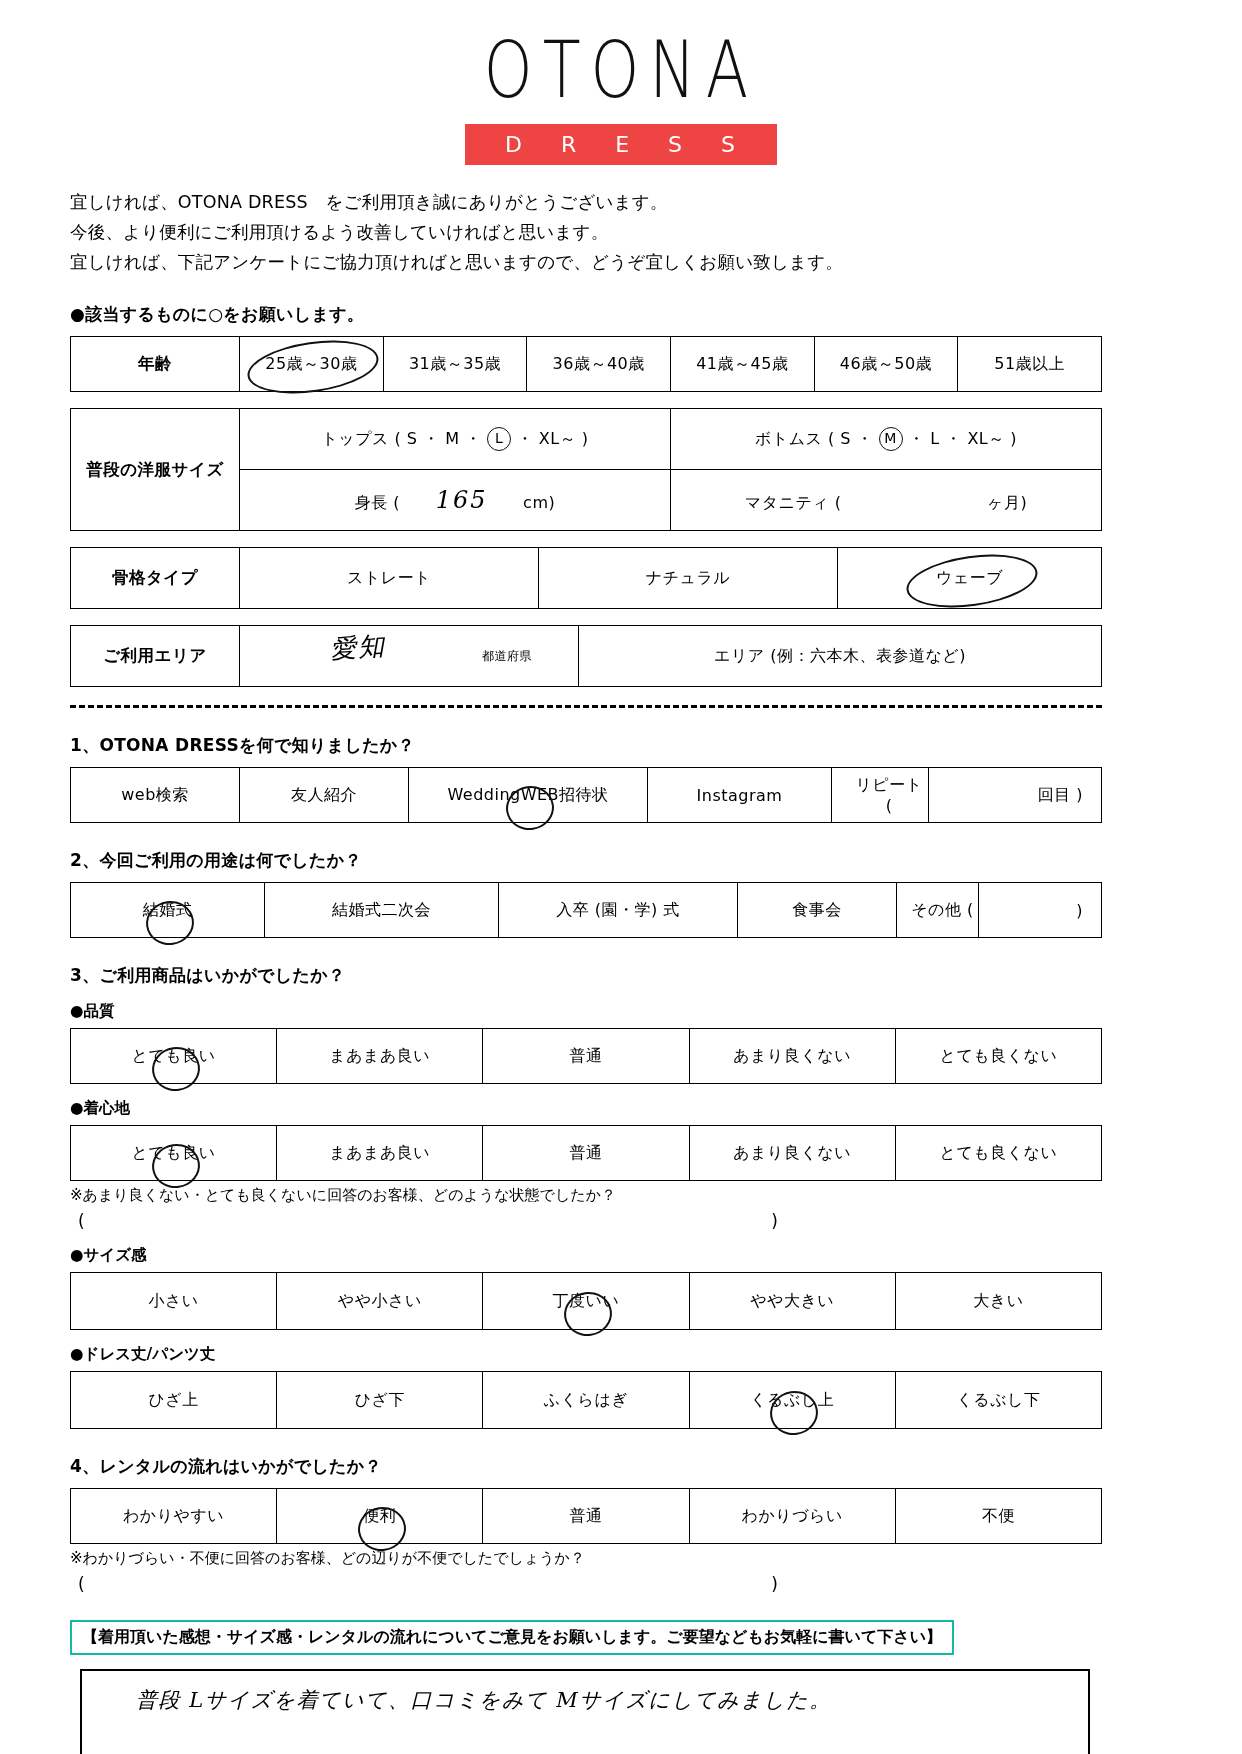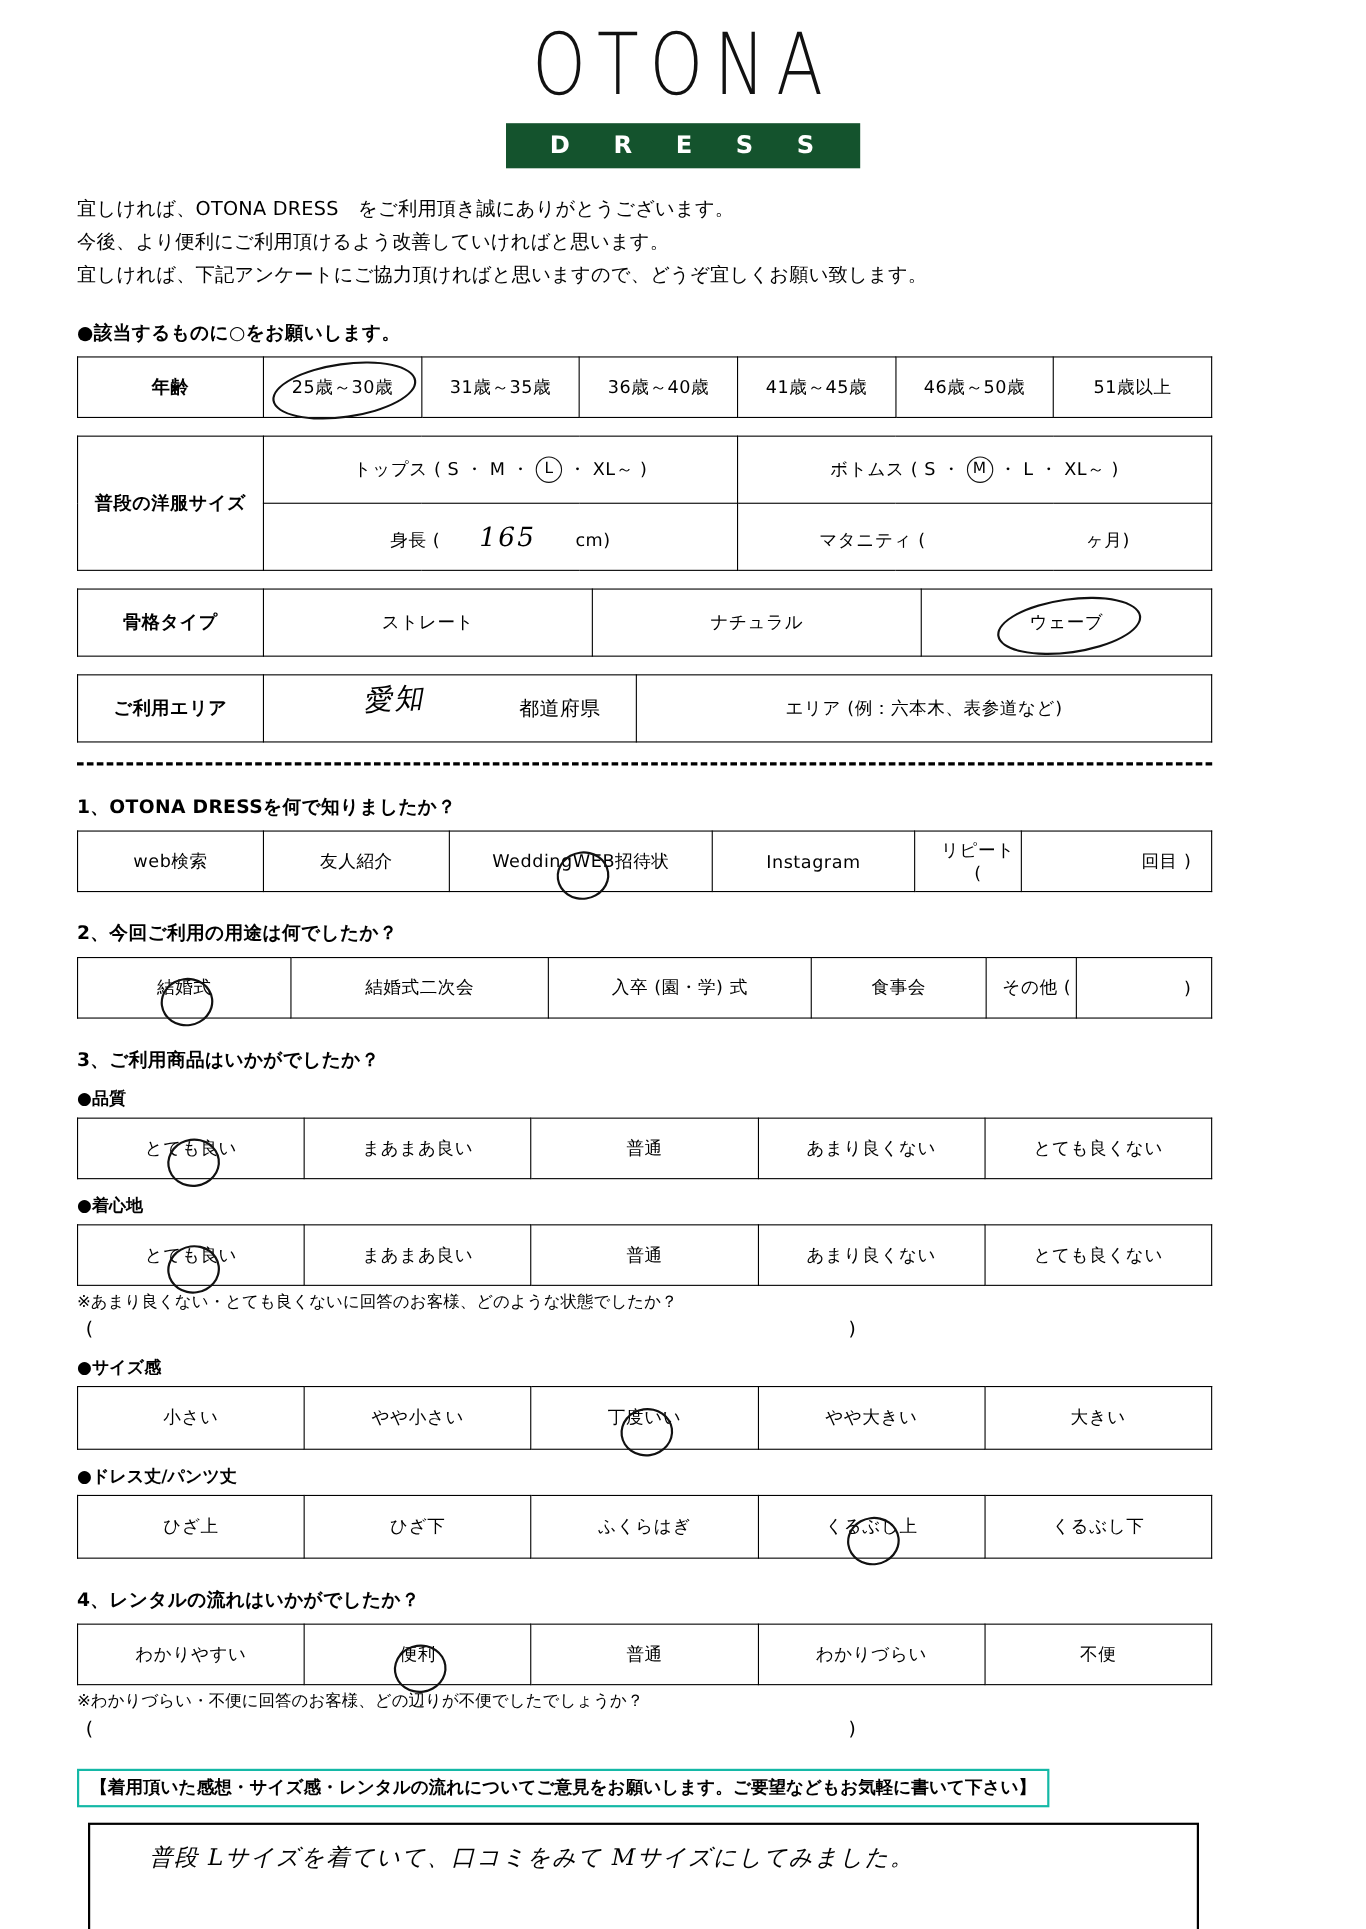--- a/index.html
+++ b/index.html
@@ -20,41 +20,42 @@
     width: 1242px;
     height: 1754px;
     padding: 0;
     box-sizing: border-box;
   }
 
   
   .logo-wrap {
     text-align: center;
     padding-top: 28px;
+    margin-top: 12px;
   }
   .logo-otona {
     font-family: "DejaVu Sans", "Liberation Sans", sans-serif;
     font-size: 62px;
     letter-spacing: 10px;
     font-weight: 300;
     line-height: 1.0;
     color: #111;
     display: inline-block;
     transform: scaleY(1.25);
     transform-origin: center;
   }
   .logo-dress {
     display: inline-block;
-    background: #14532d;
+    background: #ef4444;
     color: #ffffff;
     font-size: 22px;
     letter-spacing: 16px;
     padding: 8px 26px 8px 40px;
     margin-top: 22px;
-    font-weight: 700;
+    font-weight: 400;
   }
 
   
   .intro {
     margin: 22px 0 0 70px;
     font-size: 17.5px;
     line-height: 1.72;
     letter-spacing: 0.2px;
   }
   .intro div { white-space: nowrap; }
@@ -164,24 +165,24 @@
 
   
   .area-cell { position: relative; }
   .area-hand {
     position: absolute;
     left: 90px;
     top: 4px;
   }
   .area-pref {
     position: absolute;
-    right: 32px;
+    right: 46px;
     top: 50%;
     transform: translateY(-50%);
-    font-size: 18px;
+    font-size: 12px;
   }
   .area-example {
     text-align: right;
     padding-right: 16px;
     font-size: 16px;
   }
 
   
   .dashed {
     margin: 18px 0 0 70px;

